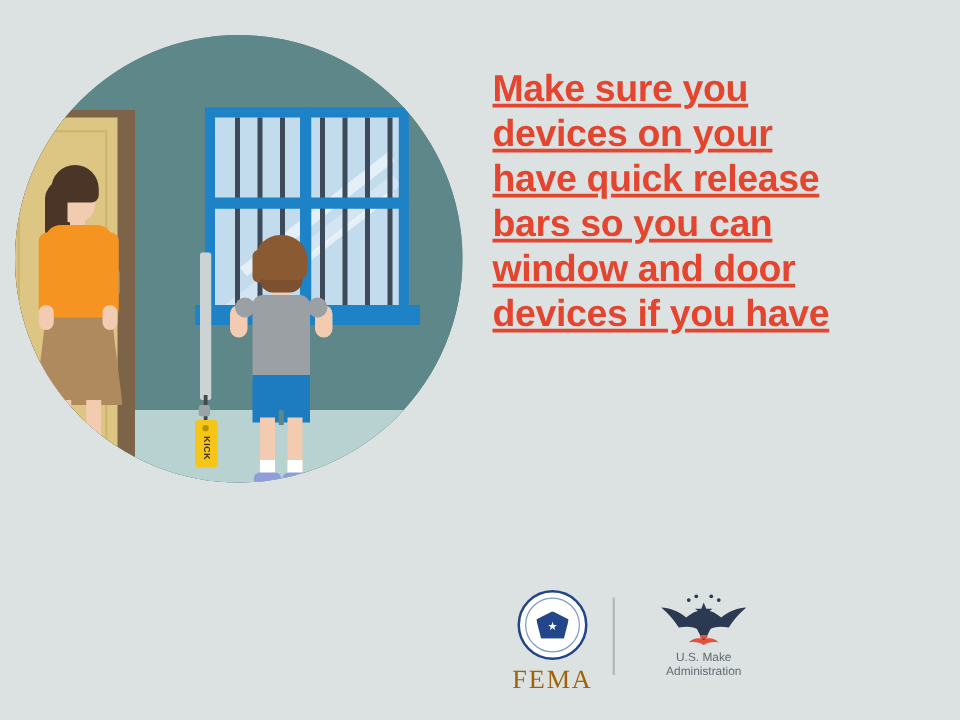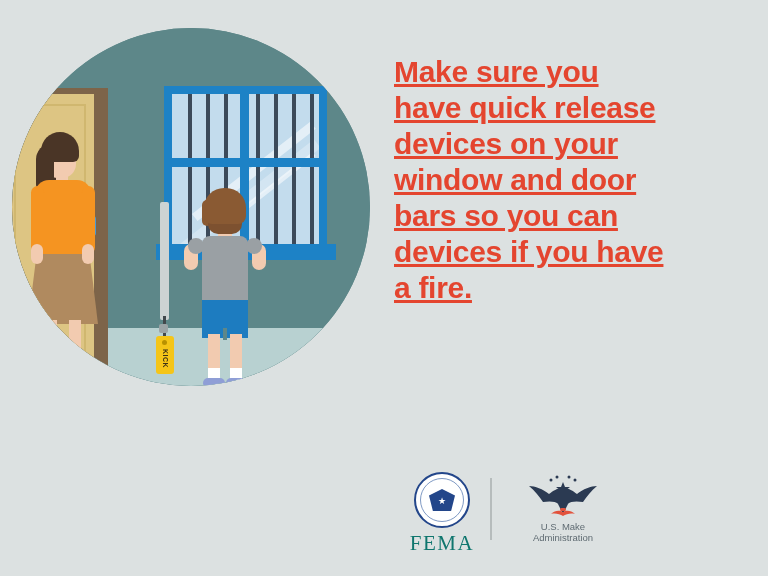--- a/index.html
+++ b/index.html
@@ -99,21 +99,21 @@
 
   .fema{left:8px;top:4px;width:108px;}
   .seal{width:56px;height:56px;border-radius:50%;margin:0 auto;position:relative;
         background:#fff;border:2px solid #23468a;box-sizing:border-box;}
   .seal-inner{position:absolute;inset:4px;border-radius:50%;border:1px solid #7f9ac4;}
   .seal-core{position:absolute;left:50%;top:50%;transform:translate(-50%,-50%);
              width:26px;height:22px;background:#23468a;
              clip-path:polygon(50% 0,100% 30%,85% 100%,15% 100%,0 30%);}
   .seal-star{position:absolute;left:50%;top:52%;transform:translate(-50%,-50%);
              color:#fff;font-size:9px;}
-  .fema-word{font-family:"Liberation Serif",serif;color:#0f766e;
+  .fema-word{font-family:"Liberation Serif",serif;color:#a16207;
              font-size:21px;letter-spacing:1.5px;margin-top:3px;}
 
   .divider{position:absolute;left:110px;top:10px;width:2px;height:62px;background:#b6bcbc;}
 
   .usfa{left:128px;top:6px;width:110px;}
   .usfa-mark{width:72px;height:46px;margin:0 auto;position:relative;}
   .usfa-txt{color:#5f6b72;font-size:9.5px;line-height:11px;margin-top:1px;}
 
   .feef{left:258px;top:14px;width:112px;display:flex;align-items:center;gap:4px;}
   .feef-mark{width:44px;height:34px;position:relative;flex:0 0 auto;}
@@ -191,26 +191,25 @@
       <div class="b-legR"></div>
       <div class="b-sockL"></div>
       <div class="b-sockR"></div>
       <div class="b-shoeL"></div>
       <div class="b-shoeR"></div>
     </div>
   </div>
 
   <div class="headline">
     <span>Make sure you</span>
+    <span>devices on your</span>
     <span>have quick release</span>
-    <span>devices on your</span>
+    <span>bars so you can</span>
     <span>window and door</span>
-    <span>bars so you can</span>
     <span>devices if you have</span>
-    <span>a fire.</span>
   </div>
 
   <div class="logos">
 
     <div class="logo fema">
       <div class="seal">
         <div class="seal-inner"></div>
         <div class="seal-core"></div>
         <div class="seal-star">★</div>
       </div>

